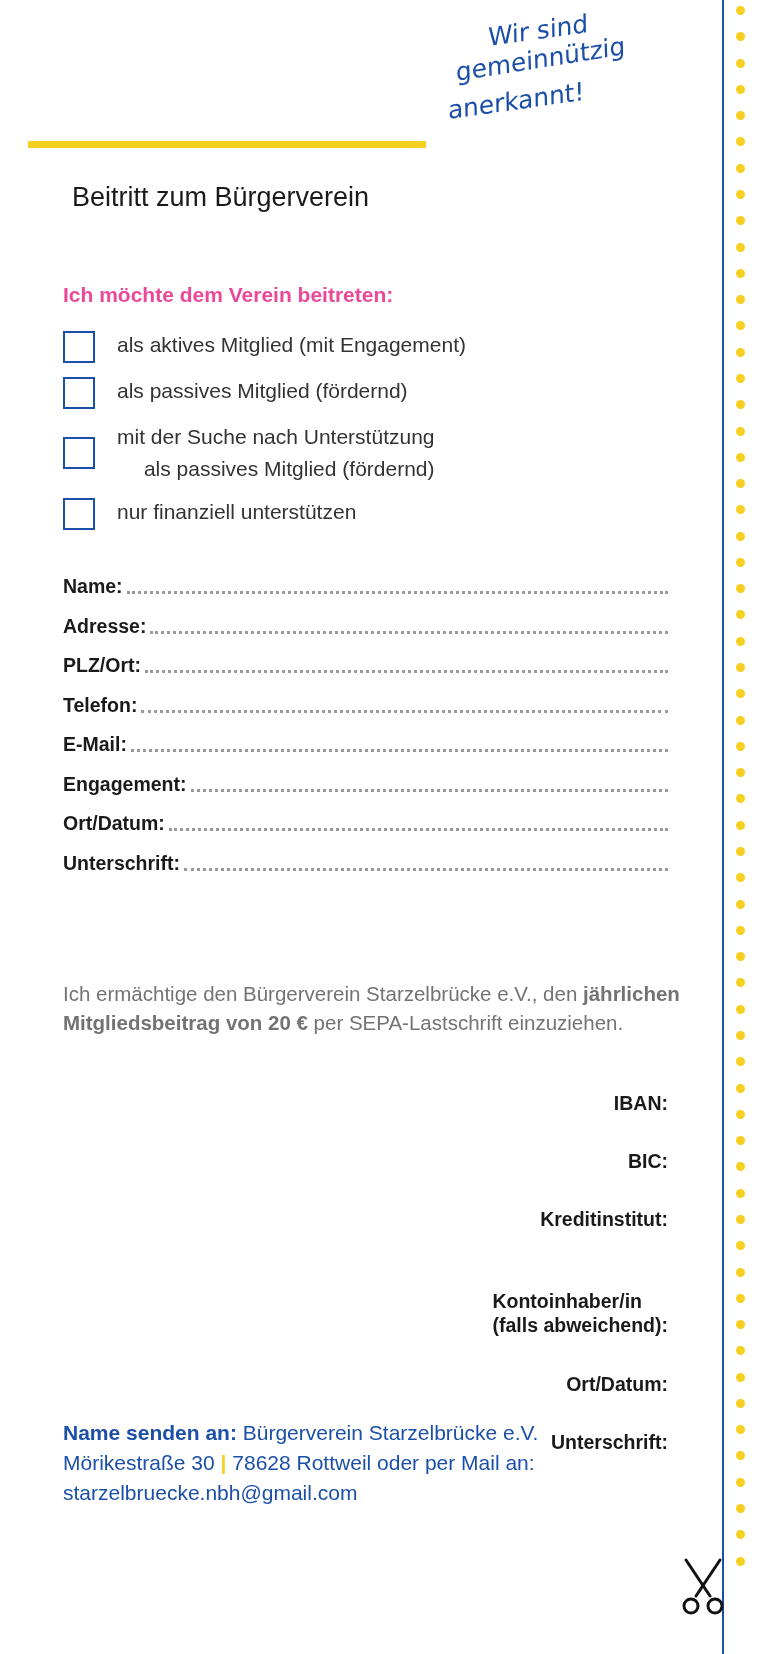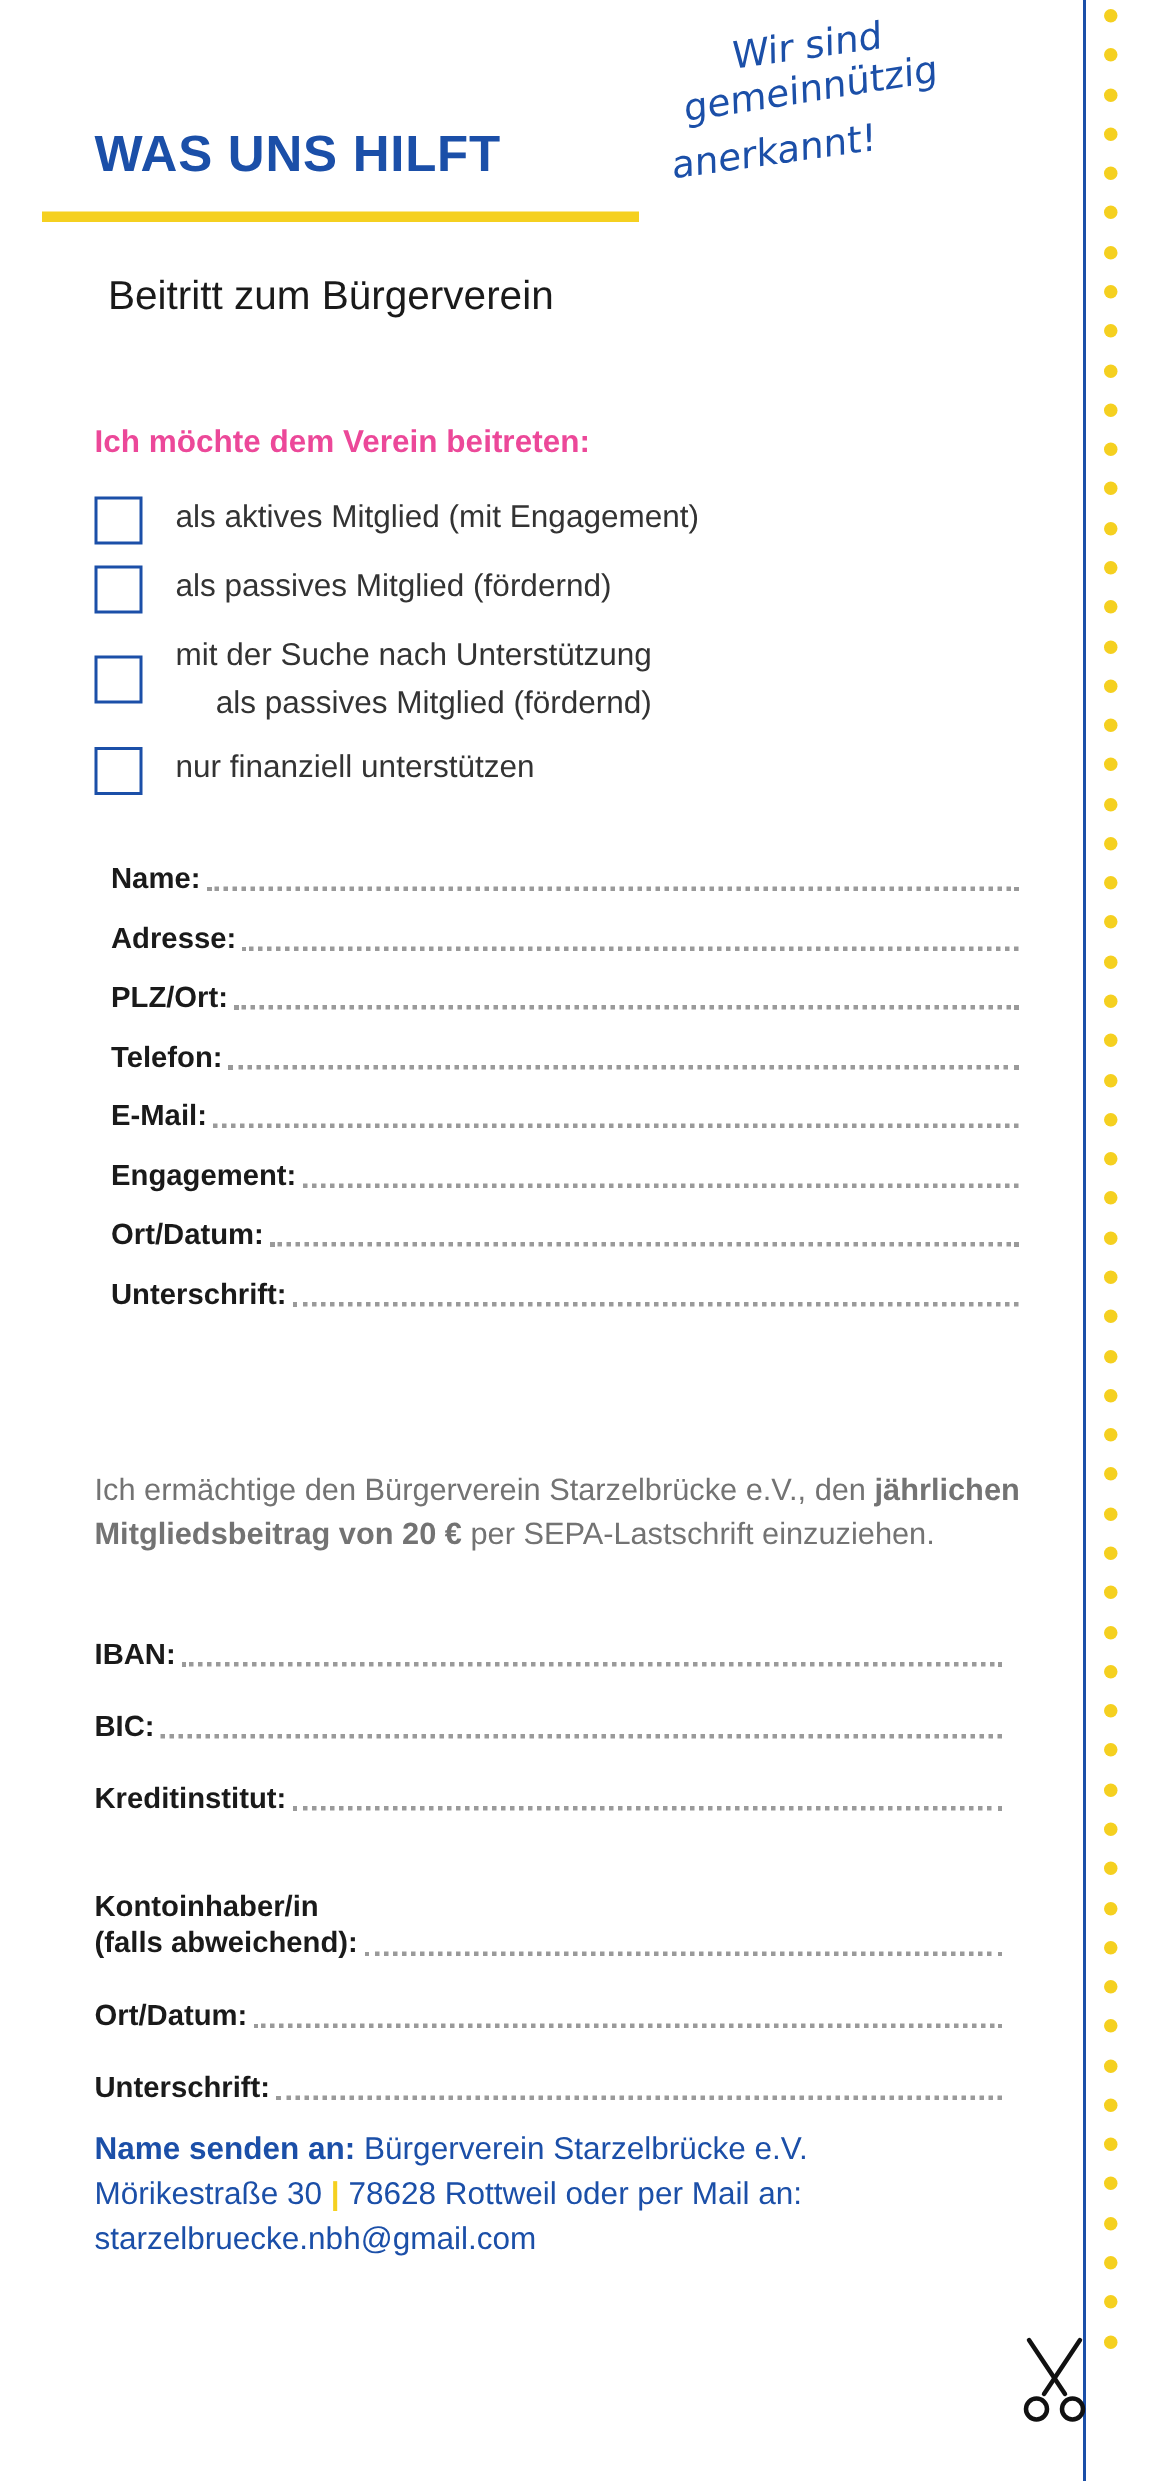--- a/index.html
+++ b/index.html
@@ -134,21 +134,20 @@
     text-align: right;
   }
   .opt.two .box { margin-top: 17px; }
 
   
   .fields {
     position: absolute;
     left: 63px;
     top: 575px;
     width: 605px;
-    margin-left: 11px;
   }
   .frow {
     display: flex;
     align-items: flex-end;
     margin-bottom: 16.5px;
   }
   .frow .flabel {
     font-size: 19.5px;
     font-weight: bold;
     color: #1a1a1a;
@@ -175,21 +174,21 @@
   }
   .sepa b { font-weight: bold; }
 
   
   .bankfields {
     position: absolute;
     left: 63px;
     top: 1092px;
     width: 605px;
   }
-  .bankfields .frow { margin-bottom: 25px; }
+  .bankfields .frow { margin-bottom: 25px; flex-direction: column; }
   .frow.twoline { align-items: flex-end; margin-top: 48px; }
   .frow.twoline .flabel { line-height: 1.25; }
 
   
   .footer {
     position: absolute;
     left: 63px;
     top: 1418px;
     width: 640px;
     font-size: 21px;
@@ -270,21 +269,20 @@
       <span></span>
       <span></span>
     <span></span>
       <span></span>
       <span></span>
       <span></span>
       <span></span>
       <span></span>
   </div>
 
-  <div class="headline">WAS UNS HILFT</div>
   <div class="yellow-rule"></div>
 
   <div class="handnote">
     <span class="l1">Wir sind</span>
     <span class="l2">gemeinnützig</span>
     <span class="l3">anerkannt!</span>
   </div>
 
   <div class="subtitle">
     <div>Beitritt zum Bürgerverein</div>

